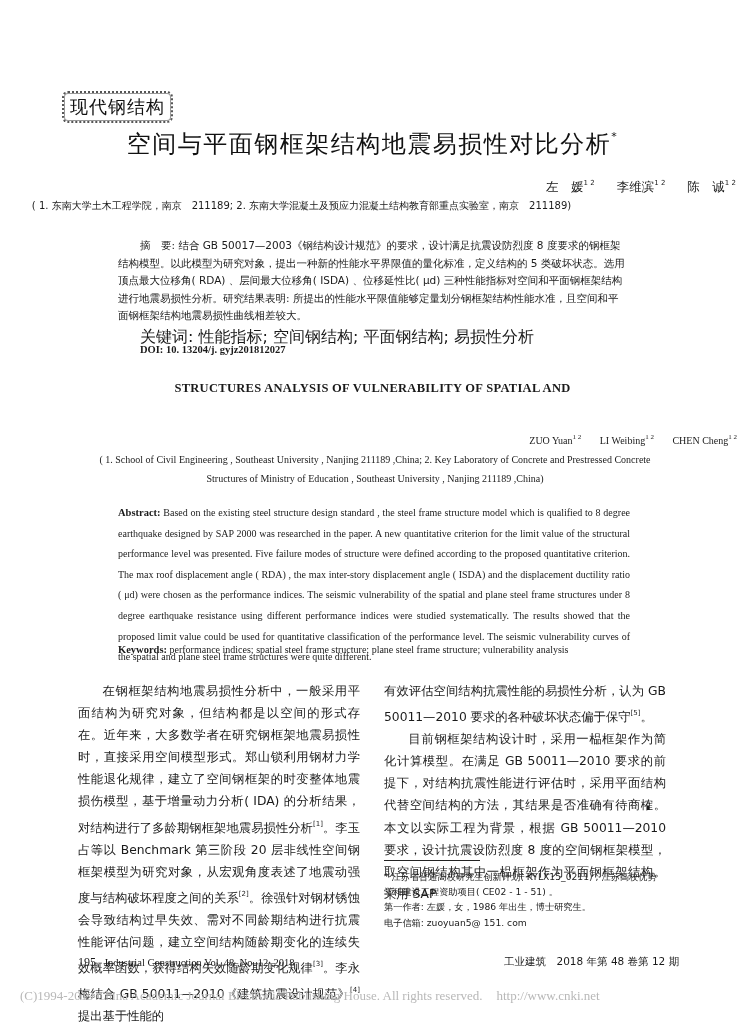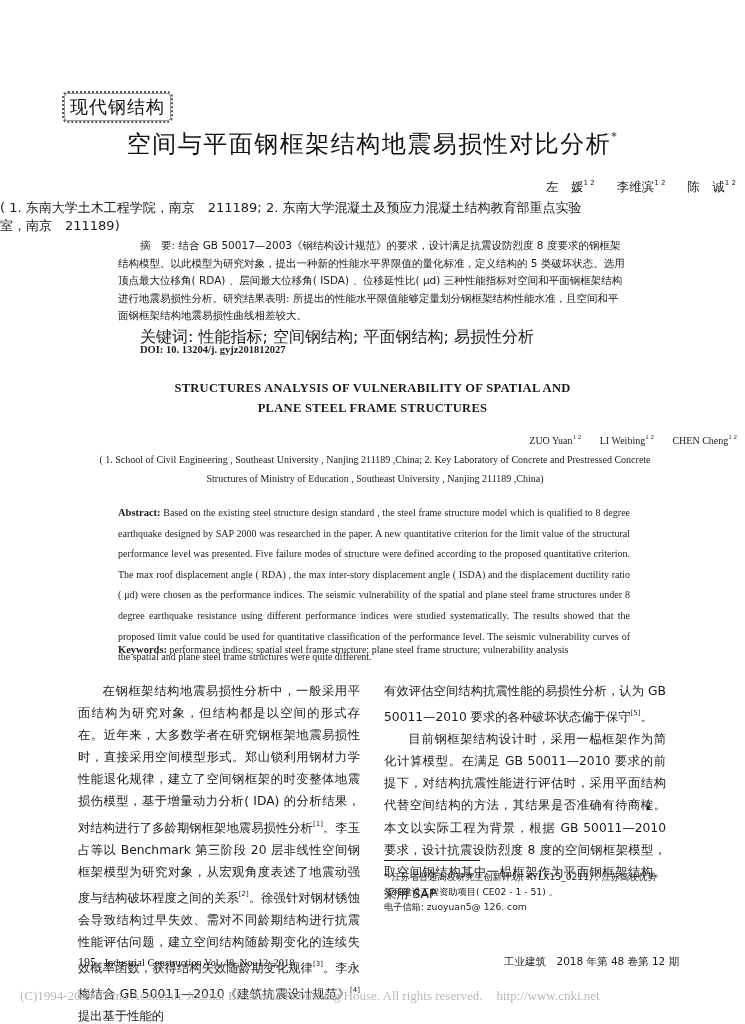--- a/index.html
+++ b/index.html
@@ -12,21 +12,21 @@
       border: 2px dotted #555; border-radius: 6px; box-shadow: 0 0 0 1px #999 inset;
       font-size: 18px; line-height: 28px; letter-spacing: 1px; color: #111; }
 
     .title-cn { left: 0; width: 745px; top: 128px; text-align: center;
       font-size: 24px; letter-spacing: 1.5px; color: #111; }
     .title-cn sup { font-size: 11px; vertical-align: 12px; }
 
     .authors-cn { left: 0; width: 745px; top: 179px; text-align: right; font-size: 12.5px; }
     .authors-cn .au { margin: 0 9px; }
     .authors-cn sup { font-size: 7px; vertical-align: 6px; }
-    .affil-cn { left: 0; width: 603px; top: 199px; font-size: 13px; }
+    .affil-cn { left: 0; width: 603px; top: 199px; text-align: center; font-size: 10px; }
 
     .abstract-cn { left: 118px; width: 510px; top: 237px; font-size: 10.5px; line-height: 17.5px; }
     .abstract-cn .lbl { padding-left: 22px; }
     .keywords-cn { left: 140px; top: 327px; font-size: 16px; }
     .doi { left: 140px; top: 344px; font-size: 10.5px; font-weight: bold; }
 
     .title-en { left: 0; width: 745px; top: 378px; text-align: center;
       font-size: 12.5px; font-weight: bold; line-height: 20px; letter-spacing: 0.3px; }
 
     .authors-en { left: 0; width: 745px; top: 433px; text-align: right; font-size: 10px; }
@@ -79,21 +79,20 @@
   <span>关键词:</span>
   <span>性能指标; 空间钢结构; 平面钢结构; 易损性分析</span>
 </div>
 <div class="abs doi serif">
   <span>DOI:</span>
   <span>10. 13204/j. gyjz201812027</span>
 </div>
 
 <div class="abs title-en serif">
   <div>STRUCTURES ANALYSIS OF VULNERABILITY OF SPATIAL AND</div>
-  <div>PLANE STEEL FRAME STRUCTURES</div>
 </div>
 
 <div class="abs authors-en serif">
   <span class="au"><span>ZUO Yuan</span><sup>1 2</sup></span>
   <span class="au"><span>LI Weibing</span><sup>1 2</sup></span>
   <span class="au"><span>CHEN Cheng</span><sup>1 2</sup></span>
 </div>
 <div class="abs affil-en serif">( 1. School of Civil Engineering , Southeast University , Nanjing 211189 ,China; 2. Key Laboratory of Concrete and Prestressed Concrete Structures of Ministry of Education , Southeast University , Nanjing 211189 ,China)</div>
 
 <div class="abs abstract-en serif">
@@ -111,21 +110,22 @@
 
 <div class="abs col col-right">
   <p><span>有效评估空间结构抗震性能的易损性分析，认为 GB 50011—2010 要求的各种破坏状态偏于保守</span><sup>[5]</sup><span>。</span></p>
   <p class="indent">目前钢框架结构设计时，采用一榀框架作为简化计算模型。在满足 GB 50011—2010 要求的前提下，对结构抗震性能进行评估时，采用平面结构代替空间结构的方法，其结果是否准确有待商榷。本文以实际工程为背景，根据 GB 50011—2010 要求，设计抗震设防烈度 8 度的空间钢框架模型，取空间钢结构其中一榀框架作为平面钢框架结构。采用 SAP</p>
 </div>
 
 <div class="abs fn-rule"></div>
 <div class="abs footnotes">
   <div>* 江苏省普通高校研究生创新计划( KYLX15_0211) ; 江苏高校优势</div>
   <div>学科建设工程资助项目( CE02 - 1 - 51) 。</div>
-  <div>电子信箱: zuoyuan5@ 126. com</div>
+  <div>第一作者: 左媛，女，1986 年出生，博士研究生。</div>
+  <div>电子信箱: zuoyuan5@ 151. com</div>
 </div>
 
 <div class="abs footer-left serif">
   <span class="pg">195</span>
   <span>Industrial Construction Vol. 48 ,No. 12 ,2018</span>
 </div>
 <div class="abs footer-right">工业建筑　2018 年第 48 卷第 12 期</div>
 
 <div class="abs copyright serif">
   <span>(C)1994-2019 China Academic Journal Electronic Publishing House. All rights reserved.</span><span class="url">http://www.cnki.net</span>

